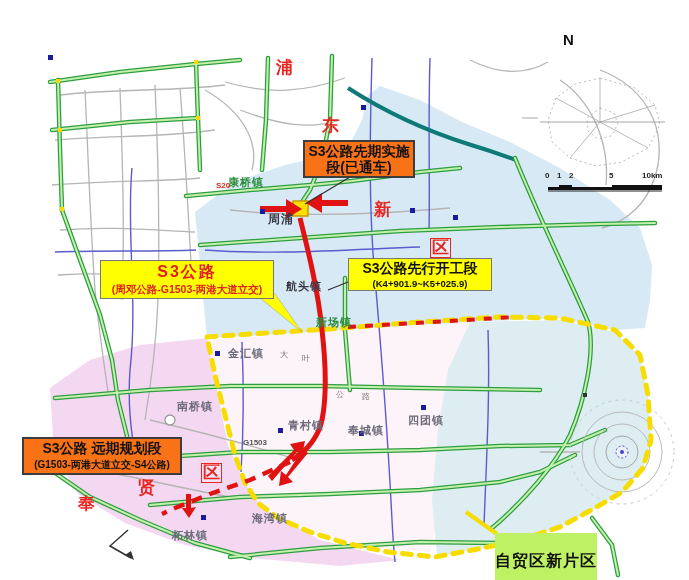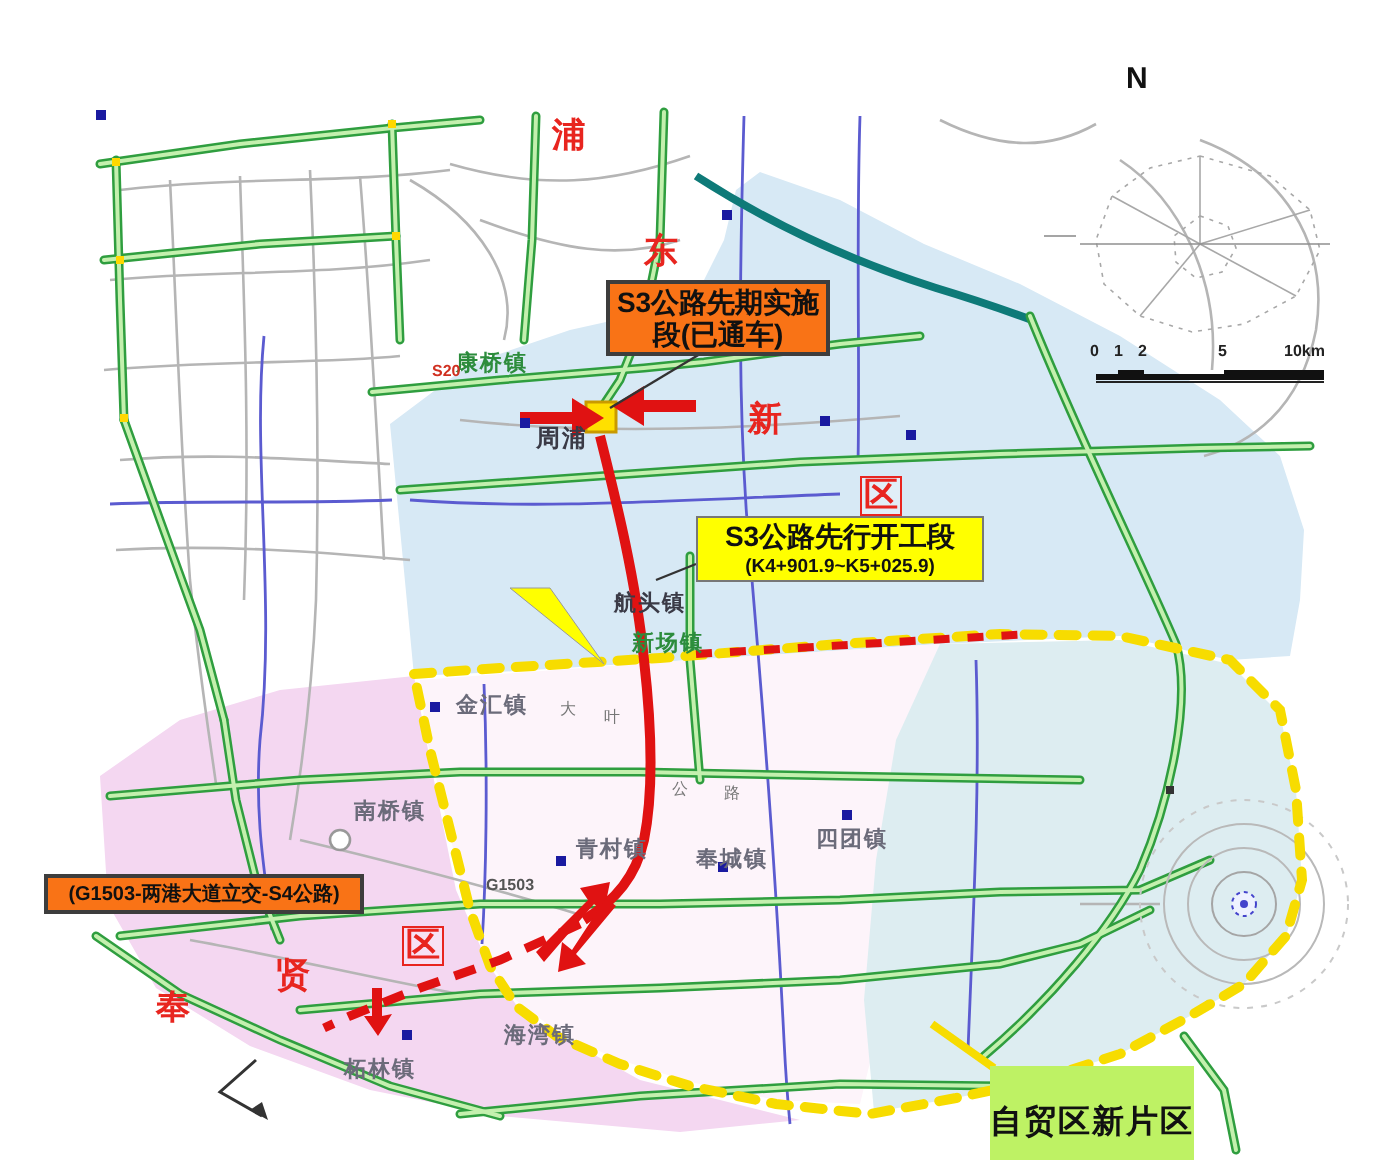--- a/index.html
+++ b/index.html
@@ -219,21 +219,21 @@
 <span class="lbl dchar" style="left:276px;top:58px;">浦</span>
 <span class="lbl dchar" style="left:322px;top:116px;">东</span>
 <span class="lbl dchar" style="left:374px;top:200px;">新</span>
 <span class="lbl dchar boxed" style="left:430px;top:238px;">区</span>
 <span class="lbl dchar" style="left:78px;top:494px;">奉</span>
 <span class="lbl dchar" style="left:138px;top:478px;">贤</span>
 <span class="lbl dchar boxed" style="left:201px;top:463px;">区</span>
 
 <span class="lbl town green" style="left:228px;top:176px;">康桥镇</span>
 <span class="lbl town dark" style="left:268px;top:213px;font-size:12px;">周浦</span>
-<span class="lbl town dark" style="left:286px;top:296px;margin-left:21px;">航头镇</span>
+<span class="lbl town dark" style="left:286px;top:280px;">航头镇</span>
 <span class="lbl town green" style="left:316px;top:316px;">新场镇</span>
 <span class="lbl town" style="left:228px;top:347px;">金汇镇</span>
 <span class="lbl town" style="left:133px;top:400px;padding-left:44px;">南桥镇</span>
 <span class="lbl town" style="left:288px;top:419px;">青村镇</span>
 <span class="lbl town" style="left:348px;top:400px;margin-top:24px;">奉城镇</span>
 <span class="lbl town" style="left:408px;top:414px;">四团镇</span>
 <span class="lbl town" style="left:252px;top:512px;">海湾镇</span>
 <span class="lbl town" style="left:172px;top:529px;">柘林镇</span>
 
 <span class="lbl roadlbl" style="left:243px;top:438px;">G1503</span>
@@ -243,20 +243,25 @@
 <span class="lbl tiny" style="left:336px;top:390px;">公</span>
 <span class="lbl tiny" style="left:362px;top:392px;">路</span>
 
 <div class="callout white co-initial" style="white-space:normal;">S3公路先期实施段(已通车)</div>
 
 <div class="callout yellow co-advance">
   <div class="l1">S3公路先行开工段</div>
   <div class="l2">(K4+901.9~K5+025.9)</div>
 </div>
 
+<div class="callout yellow co-s3">
+  <div class="l1">S3公路</div>
+  <div class="l2">(周邓公路-G1503-两港大道立交)</div>
+</div>
 
 <div class="callout white co-longterm">
+  <div class="l1">S3公路 远期规划段</div>
   <div class="l2">(G1503-两港大道立交-S4公路)</div>
 </div>
 
 <div class="callout co-ftz">自贸区新片区</div>
 
 </div>
 
 </body></html>

